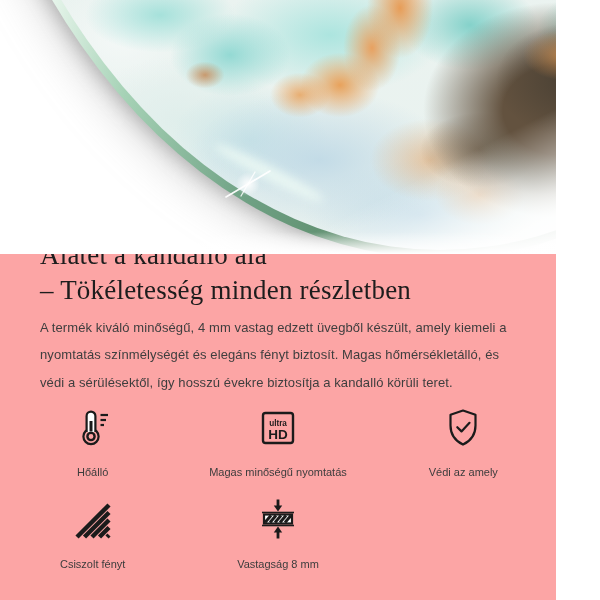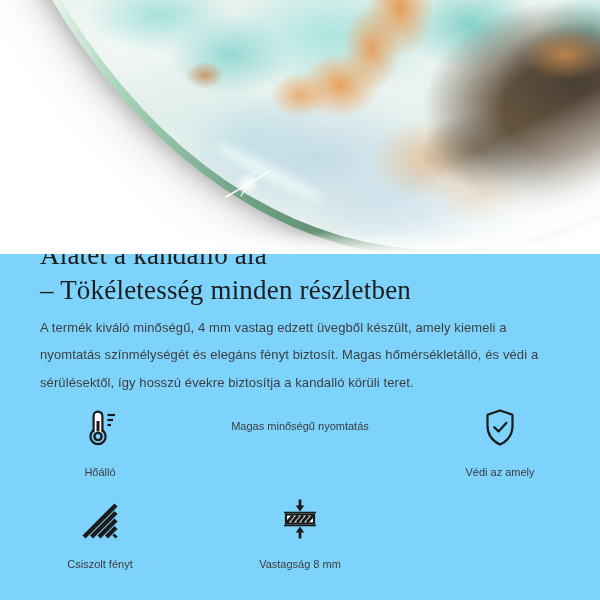--- a/index.html
+++ b/index.html
@@ -1,18 +1,18 @@
 <!DOCTYPE html>
 <html><head>
 <meta charset="utf-8">
 <style>
   html,body { margin:0; padding:0; background:#ffffff; }
   .page {
-    position:relative; width:600px; height:600px; overflow:hidden;
-    background:#7dd3fc; font-family:"Liberation Sans", sans-serif;
+    position:relative; width:556px; height:600px; overflow:hidden;
+    background:#fca5a5; font-family:"Liberation Sans", sans-serif;
   }
 
   
   .hero { position:relative; width:600px; height:254px; overflow:hidden; background:#fff; }
 
   .disc-shadow-soft {
     position:absolute; left:-76px; top:-1183px; width:1020px; height:1450px;
     border-radius:50%; background:rgba(125,125,125,.30); filter:blur(22px);
   }
   .disc-shadow-tight {
@@ -137,20 +137,27 @@
           <circle class="ink" cx="20" cy="30.5" r="3.6" stroke-width="2.4"></circle>
           <line class="ink" x1="29.5" y1="9" x2="37" y2="9" stroke-width="2.2"></line>
           <line class="ink" x1="29.5" y1="14" x2="35" y2="14" stroke-width="2.2"></line>
           <line class="ink" x1="29.5" y1="19" x2="33" y2="19" stroke-width="2.2"></line>
         </svg>
       </div>
       <span class="flabel">Hőálló</span>
     </div>
 
     <div class="feature">
+      <div class="ficon">
+        <svg width="44" height="44" viewBox="0 0 44 44">
+          <rect class="ink" x="7" y="7" width="30" height="30" rx="2.5" stroke-width="2.4"></rect>
+          <text class="badge-text" x="22" y="19.5" font-size="8.2" text-anchor="middle">ultra</text>
+          <text class="badge-text" x="22" y="32.5" font-size="13.5" text-anchor="middle">HD</text>
+        </svg>
+      </div>
       <span class="flabel">Magas minőségű nyomtatás</span>
     </div>
 
     <div class="feature">
       <div class="ficon">
         <svg width="44" height="44" viewBox="0 0 44 44">
           <path class="ink" d="M22 4.5 L34.5 8.8 V19.5 C34.5 28.6 29.3 35.1 22 38.6 C14.7 35.1 9.5 28.6 9.5 19.5 V8.8 Z" stroke-width="2.2" stroke-linejoin="round"></path>
           <path class="ink" d="M16.3 21.2 l4.2 4.2 8-8.6" stroke-width="2.2" stroke-linecap="round" stroke-linejoin="round"></path>
         </svg>
       </div>

